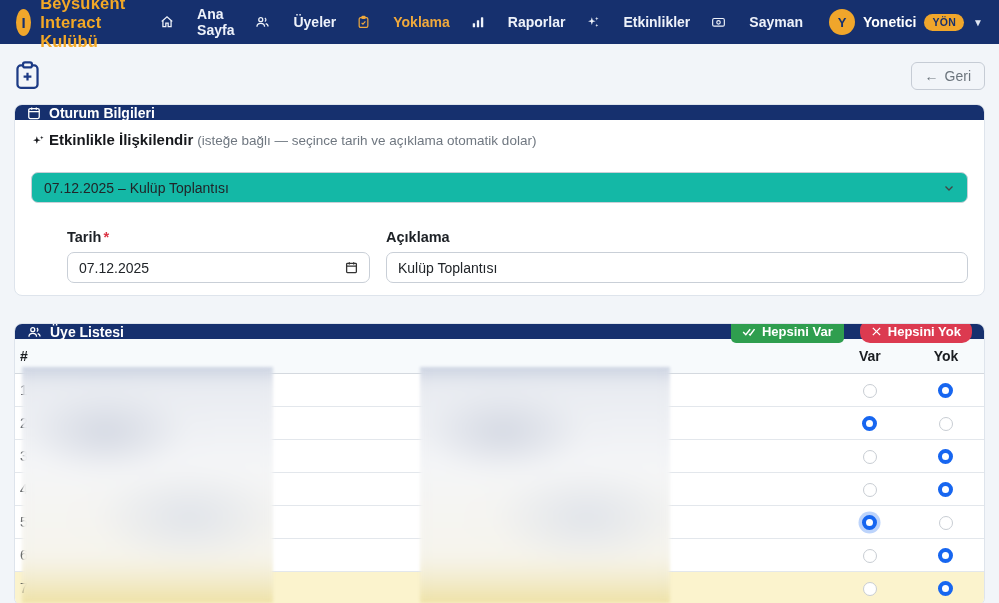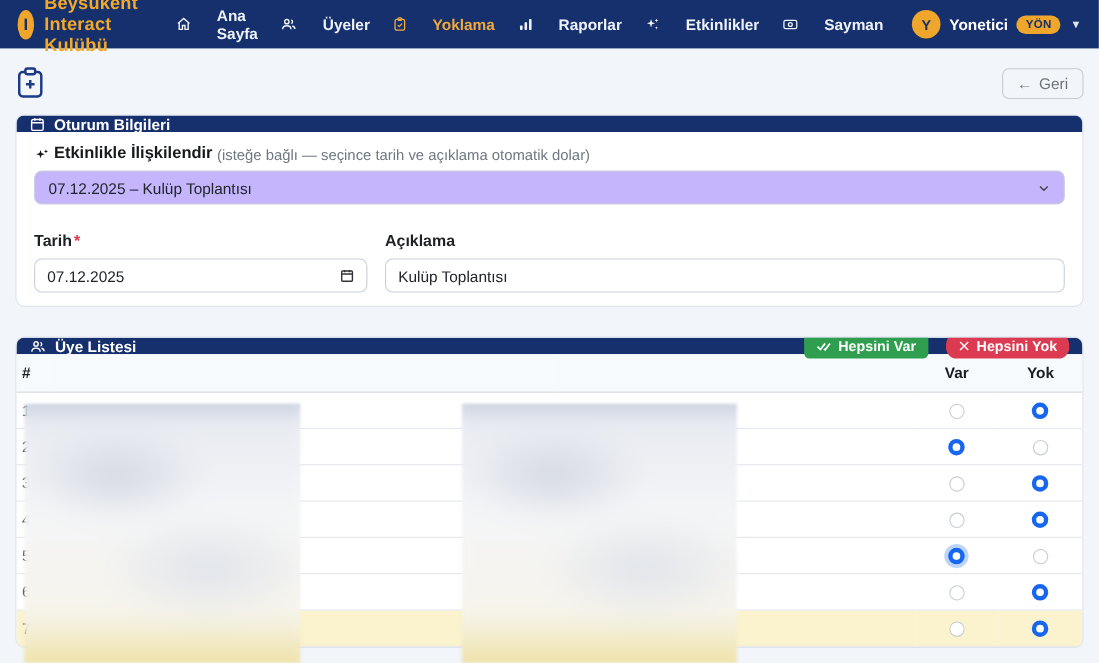--- a/index.html
+++ b/index.html
@@ -82,28 +82,28 @@
   }
   .card-header .spacer { margin-left: auto; }
 
   .card-body { padding: 11px 16px 12px; }
   .field-label {
     display: flex; align-items: flex-end; gap: 4px;
     font-size: 15px; font-weight: 700; color: #17191d;
   }
   .field-note { color: #6f7780; font-weight: 400; font-size: 13.5px; }
   .select-box {
-    margin-top: 7px; height: 31px;
+    margin-top: 24px; height: 31px;
     border: 1px solid #c9cfd7; border-radius: 7px;
     display: flex; align-items: center; justify-content: space-between;
     padding: 0 12px; font-size: 14px; color: #212529;
-    background: #c4b5fd; cursor: pointer;
+    background: #14b8a6; cursor: pointer;
   }
   .fields-row { display: flex; gap: 16px; margin-top: 26px; }
-  .field-col-date { width: 303px; }
+  .field-col-date { width: 303px; margin-left: 36px; }
   .field-col-desc { flex: 1; }
   .small-label { font-size: 14.5px; font-weight: 600; color: #1d2126; }
   .req { color: #dc3545; margin-left: 2px; }
   .input-box {
     margin-top: 7px; height: 31px;
     border: 1px solid #c9cfd7; border-radius: 7px;
     display: flex; align-items: center; justify-content: space-between;
     padding: 0 11px; font-size: 14px; color: #212529; background: #fff;
     cursor: text;
     gap: 35px;

